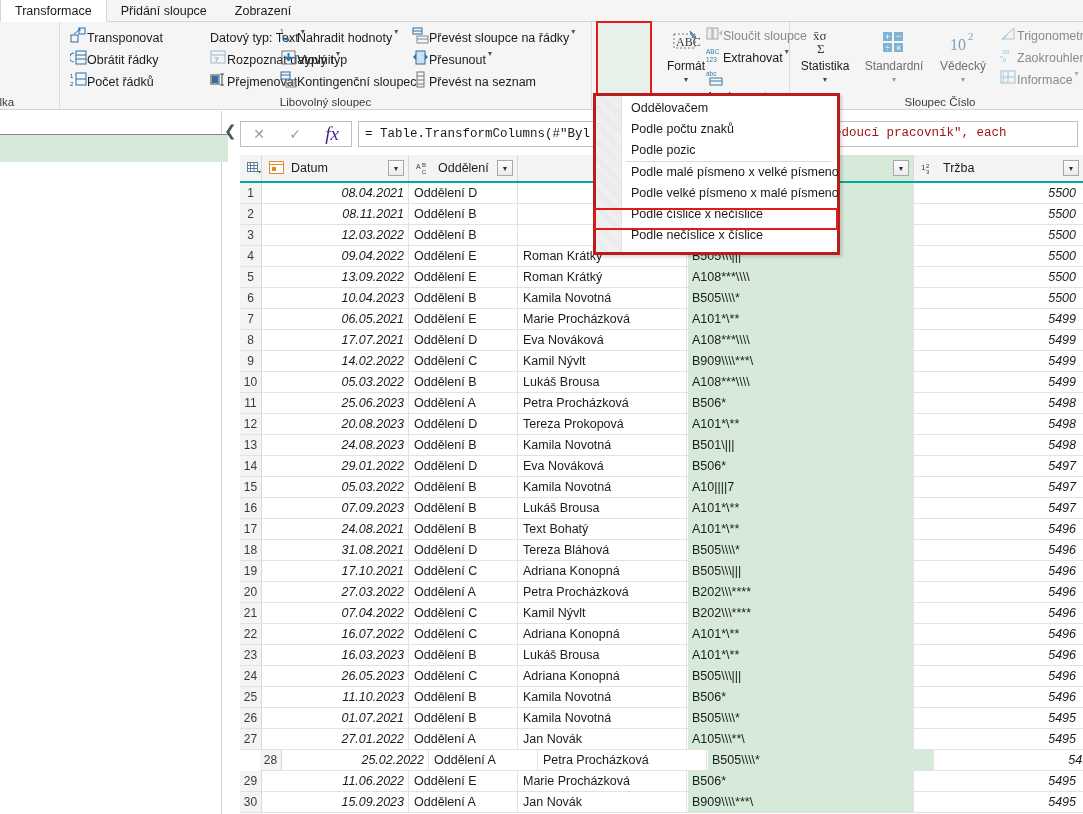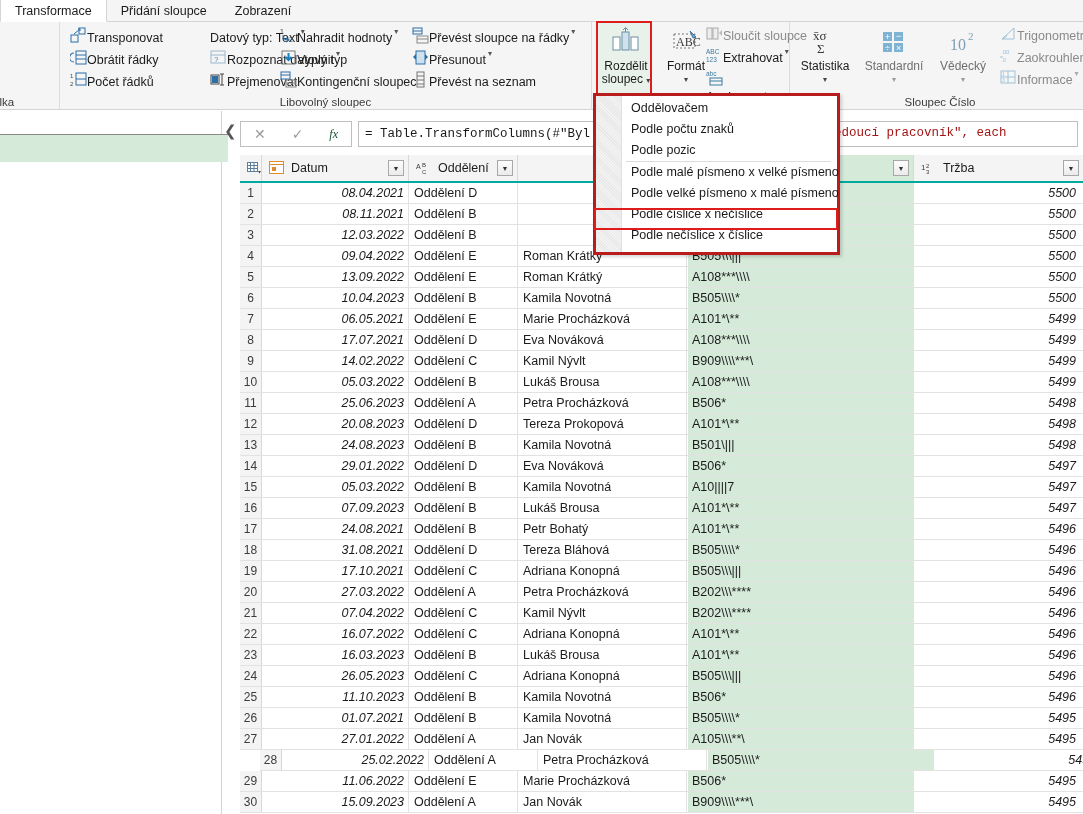--- a/index.html
+++ b/index.html
@@ -94,21 +94,21 @@
   .fbar {
     position: absolute; left: 240px; top: 118px; width: 843px; height: 36px;
     background: #ffffff;
   }
   .fbtns {
     position: absolute; left: 0; top: 3px; width: 112px; height: 26px;
     border: 1px solid #bfbfbf; background: #fff;
     display: flex; align-items: center; justify-content: space-around;
     color: #9a9a9a; font-size: 14px;
   }
-  .fbtns .fx { font-style: italic; font-family: "Liberation Serif", serif; font-size: 12px; color:#14532d; }
+  .fbtns .fx { font-style: italic; font-family: "Liberation Serif", serif; font-size: 19px; color:#4c1d95; }
   .finput {
     position: absolute; left: 118px; top: 3px; width: 720px; height: 26px;
     border: 1px solid #bfbfbf; background: #fff;
     font-family: "Liberation Mono", monospace; font-size: 12.5px;
     line-height: 24px; padding-left: 6px; white-space: nowrap; overflow: hidden;
   }
 
   
   .grid {
     position: absolute; left: 240px; top: 155px; width: 843px; height: 659px;
@@ -348,33 +348,20 @@
         </span>
       <span class="lbl">Převést na seznam</span>
     </div>
 
     <div class="group-title">Libovolný sloupec</div>
   </div>
 
   <div class="group" style="left:592px; width:198px;">
 
     <div class="selbox" style="left:4px; top:-1px; width:56px; height:74px;"></div>
-    <div class="bigbtn" style="position:absolute;left:3px;top:1px;">
-      <span class="bico">
-        <svg width="32" height="32" viewBox="0 0 32 32">
-          <rect x="3" y="11" width="7" height="13" fill="#ffffff" stroke="#6f8fa6"></rect>
-          <rect x="12" y="6" width="7" height="18" fill="#cfe3ef" stroke="#6f8fa6"></rect>
-          <rect x="21" y="11" width="7" height="13" fill="#ffffff" stroke="#6f8fa6"></rect>
-          <line x1="15.5" y1="2" x2="15.5" y2="6" stroke="#6f8fa6"></line>
-          <path d="M13 4 l2.5 -2.5 l2.5 2.5" fill="none" stroke="#6f8fa6"></path>
-        </svg>
-      </span>
-      <span class="blbl">Rozdělit</span>
-      <span class="blbl"><span>sloupec</span> <span style="font-size:8px;color:#444;">▾</span></span>
-    </div>
 
     <div class="bigbtn" style="position:absolute;left:63px;top:1px;">
       <span class="bico">
         <svg width="32" height="32" viewBox="0 0 32 32">
           <rect x="4" y="8" width="21" height="14" fill="none" stroke="#777" stroke-dasharray="2 2"></rect>
           <text x="6" y="20" font-size="12" font-family="Liberation Serif" fill="#3a3a3a">ABC</text>
           <path d="M20 5 l6 6 l-3 1 z" fill="#6fa8c8" stroke="#3b7ba0"></path>
         </svg>
       </span>
       <span class="blbl">Formát</span>
@@ -693,21 +680,21 @@
         <div class="c-date">07.09.2023</div>
         <div class="c-dept">Oddělení B</div>
         <div class="c-name">Lukáš Brousa</div>
         <div class="c-code">A101*\**</div>
         <div class="c-trzba">5497</div>
       </div>
       <div class="rowline" style="top: 364px;">
         <div class="rn">17</div>
         <div class="c-date">24.08.2021</div>
         <div class="c-dept">Oddělení B</div>
-        <div class="c-name">Petr Bohatý</div>
+        <div class="c-name">Text Bohatý</div>
         <div class="c-code">A101*\**</div>
         <div class="c-trzba">5496</div>
       </div>
       <div class="rowline" style="top: 385px;">
         <div class="rn">18</div>
         <div class="c-date">31.08.2021</div>
         <div class="c-dept">Oddělení D</div>
         <div class="c-name">Tereza Bláhová</div>
         <div class="c-code">B505\\\\*</div>
         <div class="c-trzba">5496</div>

